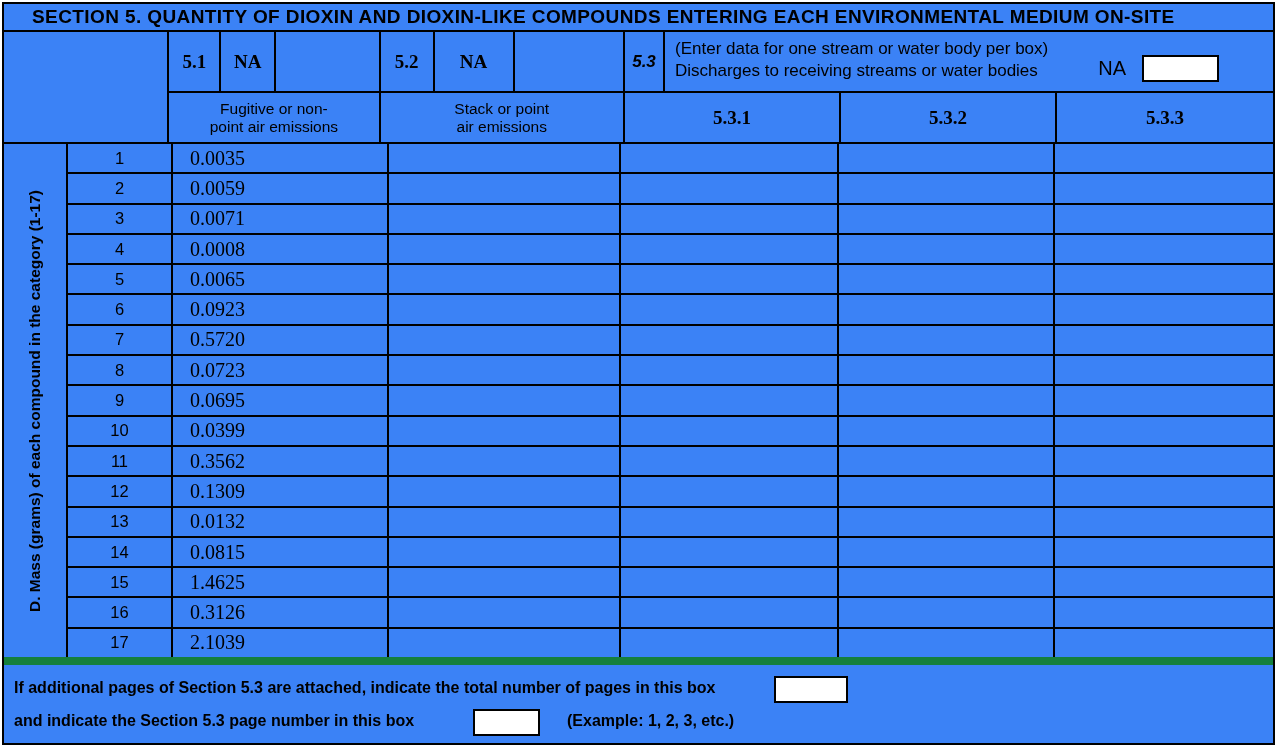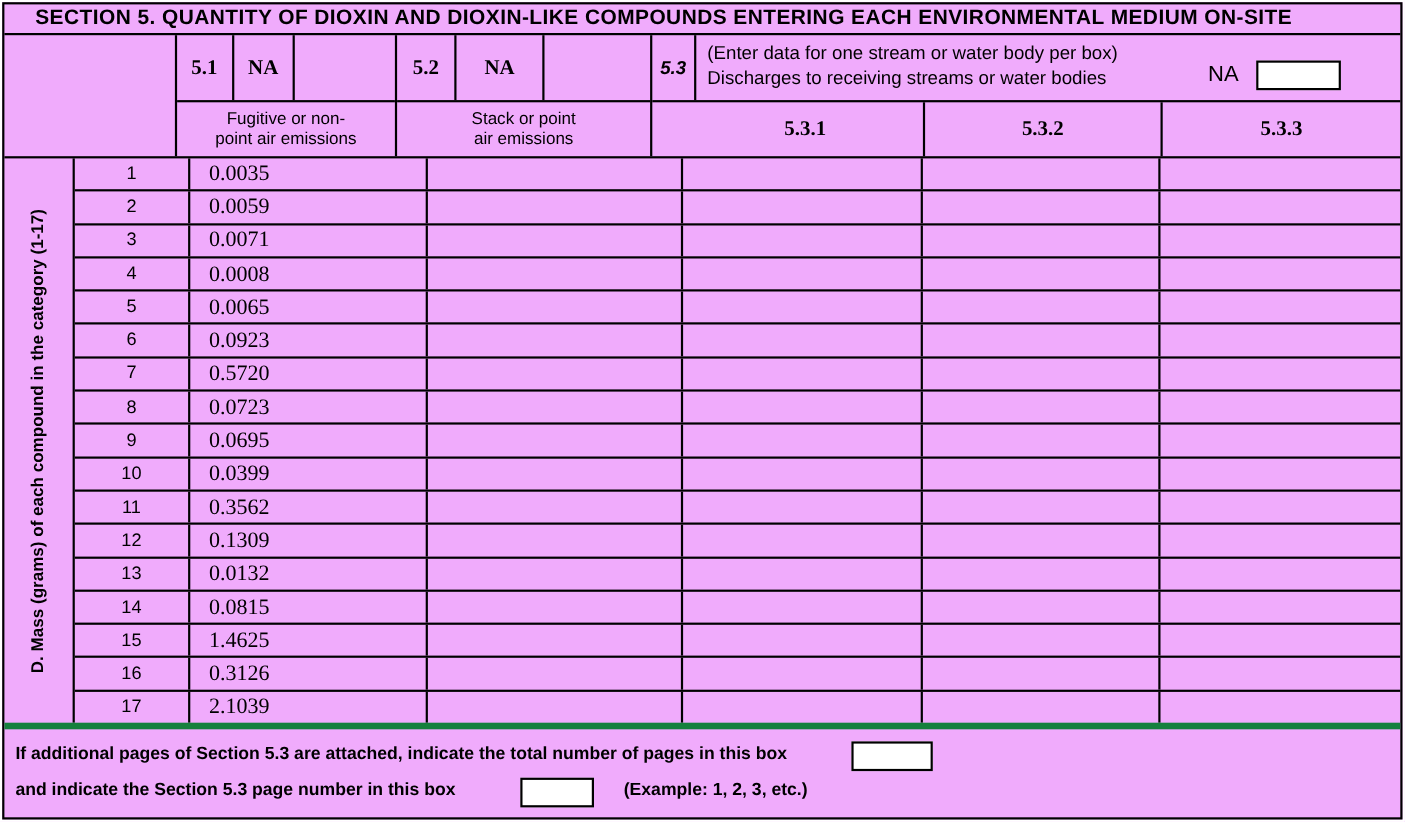--- a/index.html
+++ b/index.html
@@ -3,21 +3,21 @@
 <meta charset="utf-8">
 <style>
   * { box-sizing: border-box; margin: 0; padding: 0; }
   html, body { width: 1277px; height: 747px; background: #fff; }
   body { font-family: "Liberation Sans", sans-serif; color: #000; position: relative; }
 
   .form {
     position: absolute; inset: 2px;
     border: 2px solid #000;
     display: flex; flex-direction: column;
-    background: #f0abfc;
+    background: #3b82f6;
   }
 
   
   .title-bar {
     height: 28px; border-bottom: 2px solid #000;
     display: flex; align-items: center;
     padding-left: 28px;
     font-weight: bold; font-size: 19px; letter-spacing: 0.4px;
     white-space: nowrap;
   }
@@ -48,21 +48,21 @@
     display: flex; align-items: center; justify-content: center;
     font-weight: bold; font-size: 17px; font-style: italic;
   }
   .disch { flex: 1; display: flex; align-items: center; }
   .disch-text { padding-left: 10px; font-size: 17px; line-height: 22px; margin-top: -3px; }
   .na-plain { margin-left: auto; font-size: 20px; margin-top: 14px; }
   .checkbox {
     width: 77px; height: 27px; border: 2px solid #000;
     margin: 14px 54px 0 16px; background: #fff;
   }
-  .subcols { height: 49px; display: flex; margin-left: 32px; }
+  .subcols { height: 49px; display: flex; }
   .subcol {
     width: 216px; border-right: 2px solid #000;
     display: flex; align-items: center; justify-content: center;
     font-family: "Liberation Serif", serif; font-weight: bold; font-size: 19px;
   }
   .subcol.sc3 { flex: 1; border-right: none; }
 
   
   .tbody { height: 513px; display: flex; }
   .vlabel {
@@ -80,21 +80,21 @@
   .c { border-right: 2px solid #000; display: flex; align-items: center; }
   .cnum { width: 105px; justify-content: center; font-size: 16.5px; }
   .cv { font-family: "Liberation Serif", serif; font-size: 20px; padding-left: 17px; }
   .c1 { width: 216px; }
   .c2 { width: 232px; }
   .c3 { width: 218px; }
   .c4 { width: 216px; }
   .c5 { flex: 1; border-right: none; }
 
   
-  .footer { flex: 1; border-top: 6px solid #15803d; position: relative; text-align: right; }
+  .footer { flex: 1; border-top: 8px solid #15803d; position: relative; text-align: right; }
   .ftext { position: absolute; font-weight: bold; font-size: 16px; white-space: nowrap; }
   .f1 { left: 10px; top: 14px; }
   .f2 { left: 10px; top: 47px; }
   .fex { left: 563px; top: 47px; }
   .fbox { position: absolute; border: 2px solid #000; background: #fff; }
   .box1 { left: 770px; top: 11px; width: 74px; height: 27px; }
   .box2 { left: 469px; top: 44px; width: 67px; height: 27px; }
 </style>
 </head>
 <body>

